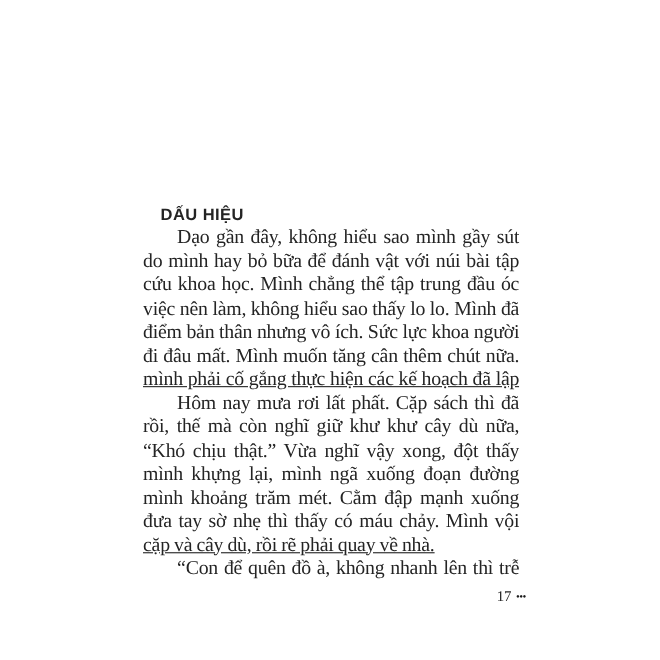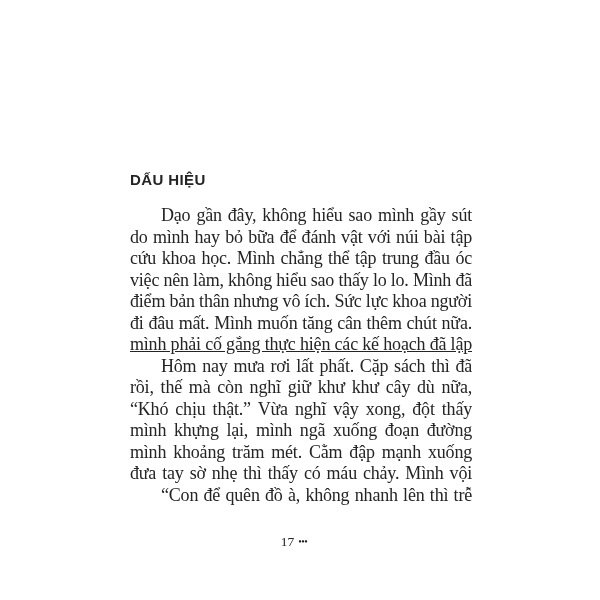--- a/index.html
+++ b/index.html
@@ -12,21 +12,21 @@
     width: 600px;
     height: 600px;
     background: #ffffff;
     overflow: hidden;
     font-family: "Liberation Serif", serif;
   }
   .heading {
     position: absolute;
     left: 130px;
     top: 171px;
-    margin: 0;
+    margin: 16px;
     font-family: "Liberation Sans", sans-serif;
     font-size: 15px;
     font-weight: 600;
     letter-spacing: 0.4px;
     color: #242424;
   }
   .body-text {
     position: absolute;
     left: 130px;
     top: 205px;
@@ -42,24 +42,24 @@
     line-height: 21.5px;
     text-align: justify;
     text-align-last: justify;
     overflow: hidden;
     white-space: normal;
   }
   .line.first { text-indent: 31px; }
   .line.last  { text-align-last: left; text-decoration: underline; }
   .footer {
     position: absolute;
-    left: 120px;
+    left: 130px;
     top: 534px;
     width: 348px;
-    text-align: center;
+    text-align: right;
     color: #242424;
     font-size: 13.5px;
     font-family: Liberation Serif, serif;
   }
   .dots {
     font-size: 10px;
     letter-spacing: -0.5px;
     margin-left: 4px;
     vertical-align: 1px;
     color: #1c1c1c;
@@ -84,20 +84,21 @@
       <div class="line last">mình phải cố gắng thực hiện các kế hoạch đã lập ra.</div>
     </div>
 
     <div class="paragraph">
       <div class="line first">Hôm nay mưa rơi lất phất. Cặp sách thì đã nặng trịch</div>
       <div class="line">rồi, thế mà còn nghĩ giữ khư khư cây dù nữa, ghét quá đi.</div>
       <div class="line">“Khó chịu thật.” Vừa nghĩ vậy xong, đột thấy đầu gối</div>
       <div class="line">mình khựng lại, mình ngã xuống đoạn đường hẹp cách nhà</div>
       <div class="line">mình khoảng trăm mét. Cằm đập mạnh xuống đất. Thử</div>
       <div class="line">đưa tay sờ nhẹ thì thấy có máu chảy. Mình vội vàng lượm</div>
+      <div class="line last">cặp và cây dù, rồi rẽ phải quay về nhà.</div>
     </div>
 
     <div class="paragraph">
       <div class="line first">“Con để quên đồ à, không nhanh lên thì trễ đấy.” Mẹ</div>
     </div>
 
   </div>
 
   <div class="footer">
     <span>17</span><span class="dots">•••</span>

